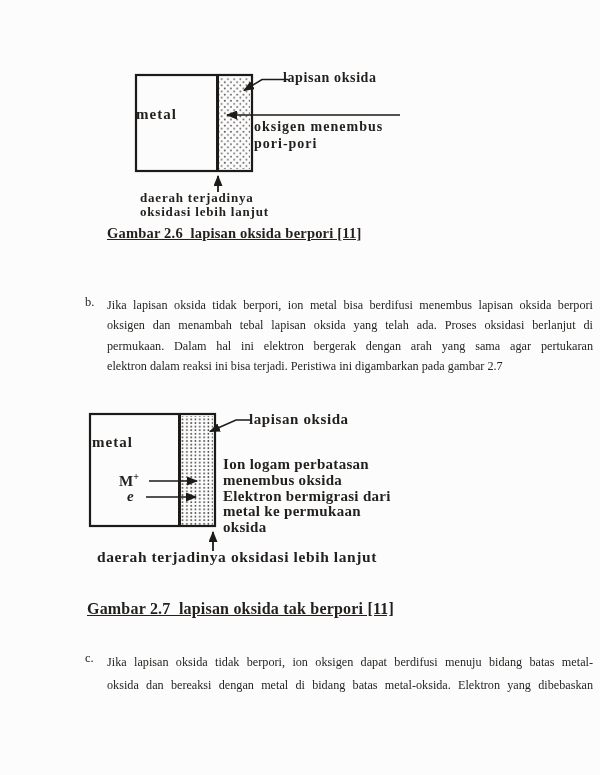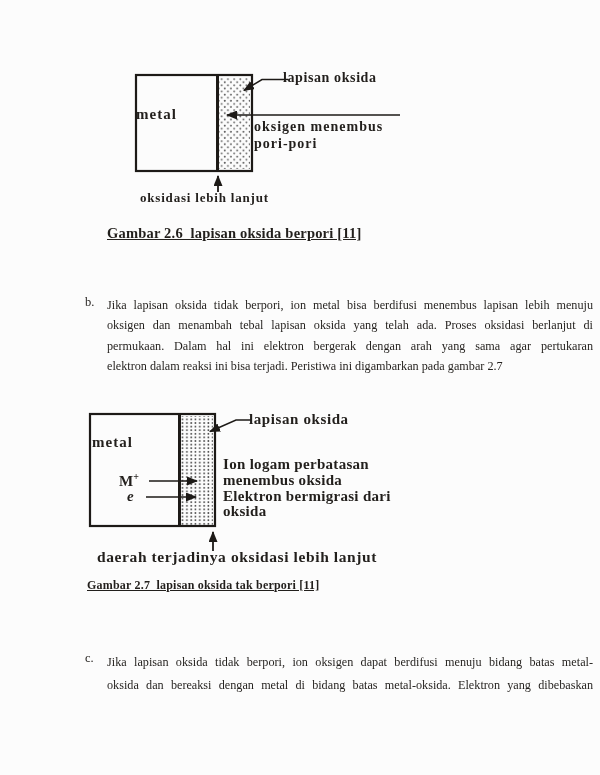--- a/index.html
+++ b/index.html
@@ -23,21 +23,21 @@
   #f1-caption{left:107px;top:225px;font-size:14.5px;font-weight:600;letter-spacing:.2px;}
 
   
   #f2-metal{left:92px;top:434px;width:86px;font-size:15px;letter-spacing:1px;}
   #f2-ion{left:119px;top:471px;font-size:15px;}
   #f2-ion sup{font-size:10px;}
   #f2-electron{left:127px;top:488px;font-size:15px;font-style:italic;}
   #f2-oxide{left:249px;top:411px;width:120px;font-size:15px;line-height:16px;letter-spacing:.6px;}
   #f2-desc{left:223px;top:457px;width:200px;font-size:15px;line-height:15.8px;letter-spacing:.3px;}
   #f2-region{left:97px;top:548px;font-size:15.5px;letter-spacing:.6px;}
-  #f2-caption{left:87px;top:578px;font-size:12px;font-weight:600;letter-spacing:.2px;}
+  #f2-caption{left:87px;top:600px;font-size:16px;font-weight:600;letter-spacing:.2px;}
 
   
   .para{position:absolute;left:85px;width:508px;font-size:12.2px;}
   #para-b{top:295px;}
   #para-c{top:651px;}
   .para .marker{position:absolute;left:0;top:0;font-size:12.5px;}
   .para .plines{margin-left:22px;width:486px;}
   .pline{
     text-align:justify;text-align-last:justify;
     overflow:hidden;white-space:normal;
@@ -87,44 +87,46 @@
 
   <div class="abs diag-label center" id="f1-metal">metal</div>
   <div class="abs diag-label center" id="f1-oxide">
     <div>lapisan oksida</div>
   </div>
   <div class="abs diag-label" id="f1-oxygen">
     <div>oksigen menembus</div>
     <div>pori-pori</div>
   </div>
   <div class="abs diag-label center" id="f1-region">
+    <div>daerah terjadinya</div>
     <div>oksidasi lebih lanjut</div>
   </div>
   <div class="abs ws-pre" id="f1-caption">Gambar 2.6  lapisan oksida berpori [11]</div>
 
   <div class="para" id="para-b">
     <span class="marker">b.</span>
     <div class="plines">
-      <div class="pline">Jika lapisan oksida tidak berpori, ion metal bisa berdifusi menembus lapisan lebih menuju</div>
+      <div class="pline">Jika lapisan oksida tidak berpori, ion metal bisa berdifusi menembus lapisan oksida berpori</div>
       <div class="pline">oksigen dan menambah tebal lapisan oksida yang telah ada. Proses oksidasi berlanjut di</div>
       <div class="pline">permukaan. Dalam hal ini elektron bergerak dengan arah yang sama agar pertukaran</div>
       <div class="pline last">elektron dalam reaksi ini bisa terjadi. Peristiwa ini digambarkan pada gambar 2.7</div>
     </div>
   </div>
 
   <div class="abs diag-label center" id="f2-metal">metal</div>
   <div class="abs diag-label" id="f2-ion"><span>M</span><sup>+</sup></div>
   <div class="abs diag-label" id="f2-electron">e</div>
   <div class="abs diag-label center" id="f2-oxide">
     <div>lapisan oksida</div>
   </div>
   <div class="abs diag-label center" id="f2-desc">
     <div>Ion logam perbatasan</div>
     <div>menembus oksida</div>
     <div>Elektron bermigrasi dari</div>
+    <div>metal ke permukaan</div>
     <div>oksida</div>
   </div>
   <div class="abs diag-label" id="f2-region">daerah terjadinya oksidasi lebih lanjut</div>
   <div class="abs ws-pre" id="f2-caption">Gambar 2.7  lapisan oksida tak berpori [11]</div>
 
   <div class="para" id="para-c">
     <span class="marker">c.</span>
     <div class="plines">
       <div class="pline">Jika lapisan oksida tidak berpori, ion oksigen dapat berdifusi menuju bidang batas metal-</div>
       <div class="pline">oksida dan bereaksi dengan metal di bidang batas metal-oksida. Elektron yang dibebaskan</div>

